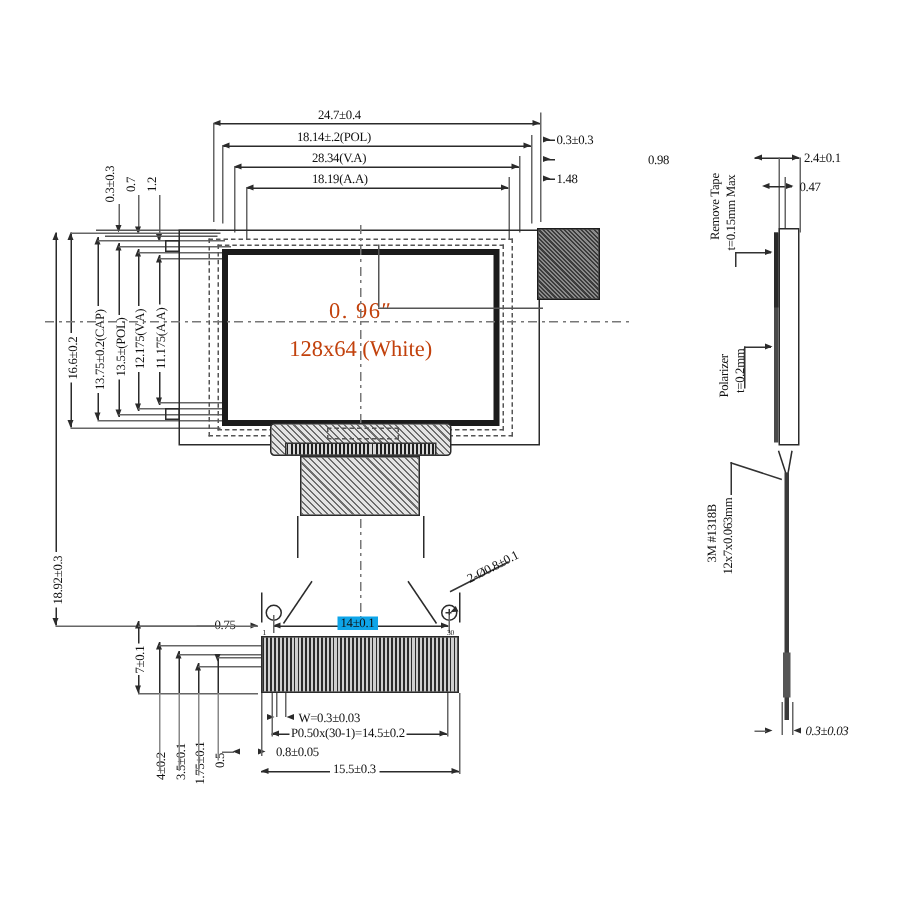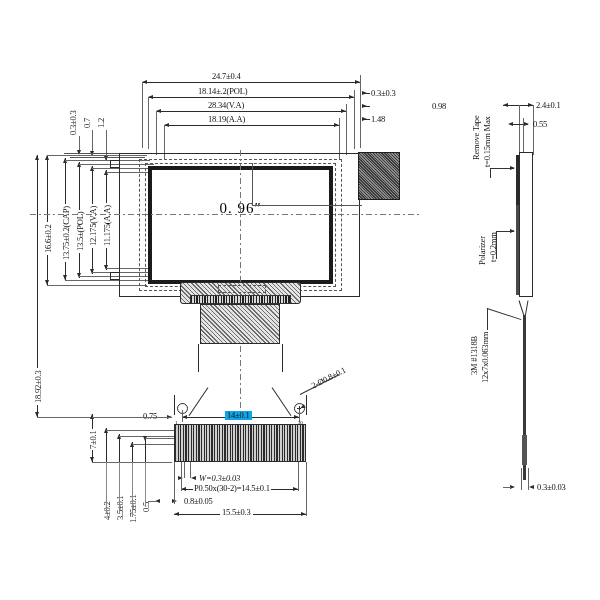--- a/index.html
+++ b/index.html
@@ -43,21 +43,21 @@
      background-image:repeating-linear-gradient(45deg,#3c3c3c 0 1px,transparent 1px 2px);
      background-color:#8a8a8a;}
   .pins{position:absolute;box-sizing:border-box;border:1px solid #2b2b2b;
      background-image:repeating-linear-gradient(90deg,#2b2b2b 0 1.2px,#cfcfcf 1.2px 2.6px);
      background-color:#bbb;}
   .pinsFine{position:absolute;box-sizing:border-box;border:1px solid #333;
      background-image:repeating-linear-gradient(90deg,#1f1f1f 0 1.3px,#d8d8d8 1.3px 2.7px);}
 
   
   #screen{position:absolute;box-sizing:border-box;border:4px solid #1b1b1b;background:#fff;}
-  .scrTxt{position:absolute;text-align:center;white-space:nowrap;color:#000000;}
+  .scrTxt{position:absolute;text-align:center;white-space:nowrap;color:#c2410c;}
 
   
   .hole{position:absolute;border:1px solid #2b2b2b;border-radius:50%;background:#fff;}
 </style>
 </head>
 <body>
 
 <div id="stage">
 
   <div class="ln hl" style="left:142px;top:82px;width:218px;"></div>
@@ -158,20 +158,21 @@
   <div class="box" style="left:119px;top:153px;width:241px;height:144px;"></div>
 
   <div class="box" style="left:110px;top:160px;width:10px;height:8px;"></div>
   <div class="box" style="left:110px;top:272px;width:10px;height:8px;"></div>
 
   <div class="dash" style="left:139px;top:159px;width:203px;height:132px;"></div>
   <div class="dash" style="left:145px;top:163px;width:191px;height:124px;"></div>
 
   <div id="screen" style="left:148px;top:166px;width:185px;height:118px;">
     <div class="scrTxt" style="left:0;top:30px;width:100%;font-size:15px;letter-spacing:1px;">0. 96″</div>
+    <div class="scrTxt" style="left:0;top:55px;width:100%;font-size:15px;">128x64 (White)</div>
   </div>
 
   <div class="ln vl" style="left:252px;top:163px;height:42px;background:#555;"></div>
   <div class="ln hl" style="left:252px;top:205px;width:110px;background:#555;"></div>
 
   <div class="hatchDark" style="left:358px;top:152px;width:42px;height:48px;"></div>
 
   <div class="cdoth" style="left:30px;top:214px;width:390px;"></div>
 
   <div class="cdot" style="left:240px;top:150px;height:268px;"></div>
@@ -243,26 +244,26 @@
   <div class="ln vl" style="left:145px;top:437px;height:25px;"></div>
   <div class="arrowD" style="left:142.5px;top:436px;"></div>
   <div class="vlbl" style="left:142px;top:512px;">0.5</div>
   <div class="ln hl" style="left:145px;top:438px;width:29px;background:#666;"></div>
   <div class="ln vl" style="left:145px;top:462px;height:45px;background:#888;"></div>
 
   <div class="ln vl" style="left:184px;top:462px;height:16px;background:#666;"></div>
   <div class="ln vl" style="left:190px;top:462px;height:16px;background:#666;"></div>
   <div class="arrowR" style="left:178px;top:476px;"></div>
   <div class="arrowL" style="left:191px;top:476px;"></div>
-  <div class="lbl" style="left:199px;top:474px;font-style:italic;">W=0.3±0.03</div>
+  <div class="lbl" style="left:199px;top:474px;">W=0.3±0.03</div>
 
   <div class="ln hl" style="left:181px;top:489px;width:117px;"></div>
   <div class="arrowL" style="left:181px;top:486.5px;"></div>
   <div class="arrowR" style="left:293px;top:486.5px;"></div>
-  <div class="lbl" style="left:193px;top:484px;background:#fff;padding:0 1px;">P0.50x(30-2)=14.5±0.1</div>
+  <div class="lbl" style="left:193px;top:484px;background:#fff;padding:0 1px;">P0.50x(30-1)=14.5±0.2</div>
   <div class="ln vl" style="left:181px;top:462px;height:29px;background:#666;"></div>
   <div class="ln vl" style="left:298px;top:462px;height:29px;background:#666;"></div>
 
   <div class="arrowR" style="left:172px;top:499px;"></div>
   <div class="arrowL" style="left:155px;top:499px;"></div>
   <div class="ln hl" style="left:148px;top:501px;width:8px;background:#666;"></div>
   <div class="lbl" style="left:184px;top:497px;">0.8±0.05</div>
   <div class="ln vl" style="left:174px;top:462px;height:42px;background:#666;"></div>
 
   <div class="ln hl" style="left:174px;top:514px;width:132px;"></div>
@@ -274,41 +275,41 @@
   <div class="ln hl" style="left:503px;top:105px;width:30px;"></div>
   <div class="arrowL" style="left:503px;top:102.5px;"></div>
   <div class="arrowR" style="left:528px;top:102.5px;"></div>
   <div class="lbl" style="left:536px;top:101px;">2.4±0.1</div>
   <div class="ln vl" style="left:519px;top:105px;height:50px;background:#666;"></div>
   <div class="ln vl" style="left:533px;top:105px;height:50px;background:#666;"></div>
 
   <div class="ln hl" style="left:512px;top:124px;width:16px;"></div>
   <div class="arrowL" style="left:508px;top:121.5px;"></div>
   <div class="arrowR" style="left:524px;top:121.5px;"></div>
-  <div class="lbl" style="left:533px;top:120px;">0.55</div>
+  <div class="lbl" style="left:533px;top:120px;">0.47</div>
   <div class="ln vl" style="left:523px;top:118px;height:40px;background:#666;"></div>
 
   <div class="box" style="left:519px;top:152px;width:14px;height:145px;background:#fff;"></div>
 
   <div style="position:absolute;left:516px;top:155px;width:3px;height:140px;background:#4a4a4a;"></div>
 
   <div style="position:absolute;left:516px;top:155px;width:3px;height:50px;background:#2a2a2a;"></div>
 
   <div class="ln" style="left:519px;top:300px;width:16px;height:1px;background:#2b2b2b;transform:rotate(72deg);transform-origin:left center;"></div>
   <div class="ln" style="left:528px;top:300px;width:16px;height:1px;background:#2b2b2b;transform:rotate(100deg);transform-origin:left center;"></div>
 
   <div style="position:absolute;left:523px;top:315px;width:3px;height:165px;background:#3a3a3a;"></div>
   <div style="position:absolute;left:522px;top:435px;width:5px;height:30px;background:#555;"></div>
 
   <div class="ln vl" style="left:521px;top:468px;height:22px;background:#666;"></div>
   <div class="ln vl" style="left:528px;top:468px;height:22px;background:#666;"></div>
   <div class="arrowR" style="left:510px;top:485px;"></div>
   <div class="arrowL" style="left:529px;top:485px;"></div>
   <div class="ln hl" style="left:503px;top:487px;width:8px;background:#666;"></div>
-  <div class="lbl" style="left:537px;top:483px;">0.3±0.03</div>
+  <div class="lbl" style="left:537px;top:483px;font-style:italic;">0.3±0.03</div>
 
   <div class="vlbl" style="left:472px;top:160px;">Remove Tape</div>
   <div class="vlbl" style="left:483px;top:167px;">t=0.15mm Max</div>
   <div class="ln hl" style="left:490px;top:168px;width:24px;background:#333;"></div>
   <div class="ln vl" style="left:490px;top:168px;height:10px;background:#333;"></div>
   <div class="arrowR" style="left:510px;top:165.5px;"></div>
 
   <div class="vlbl" style="left:478px;top:265px;">Polarizer</div>
   <div class="vlbl" style="left:489px;top:262px;">t=0.2mm</div>
   <div class="ln hl" style="left:496px;top:231px;width:18px;background:#333;"></div>

